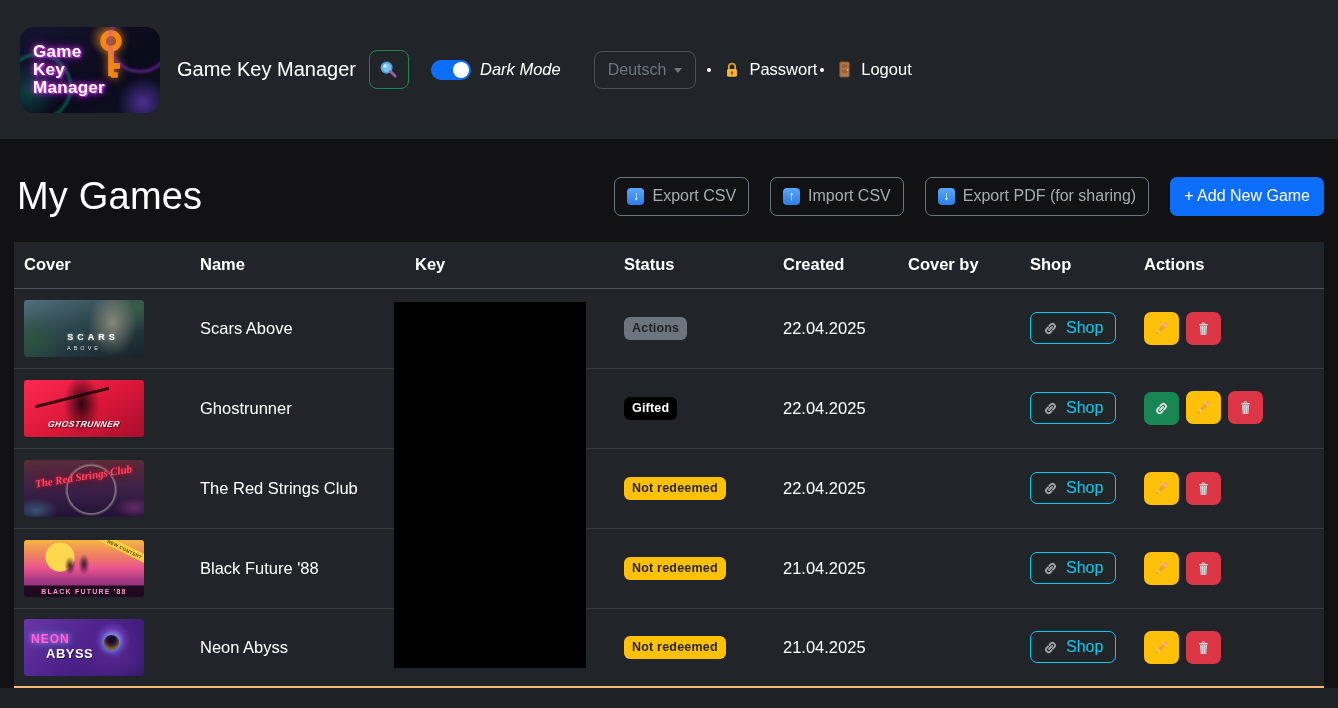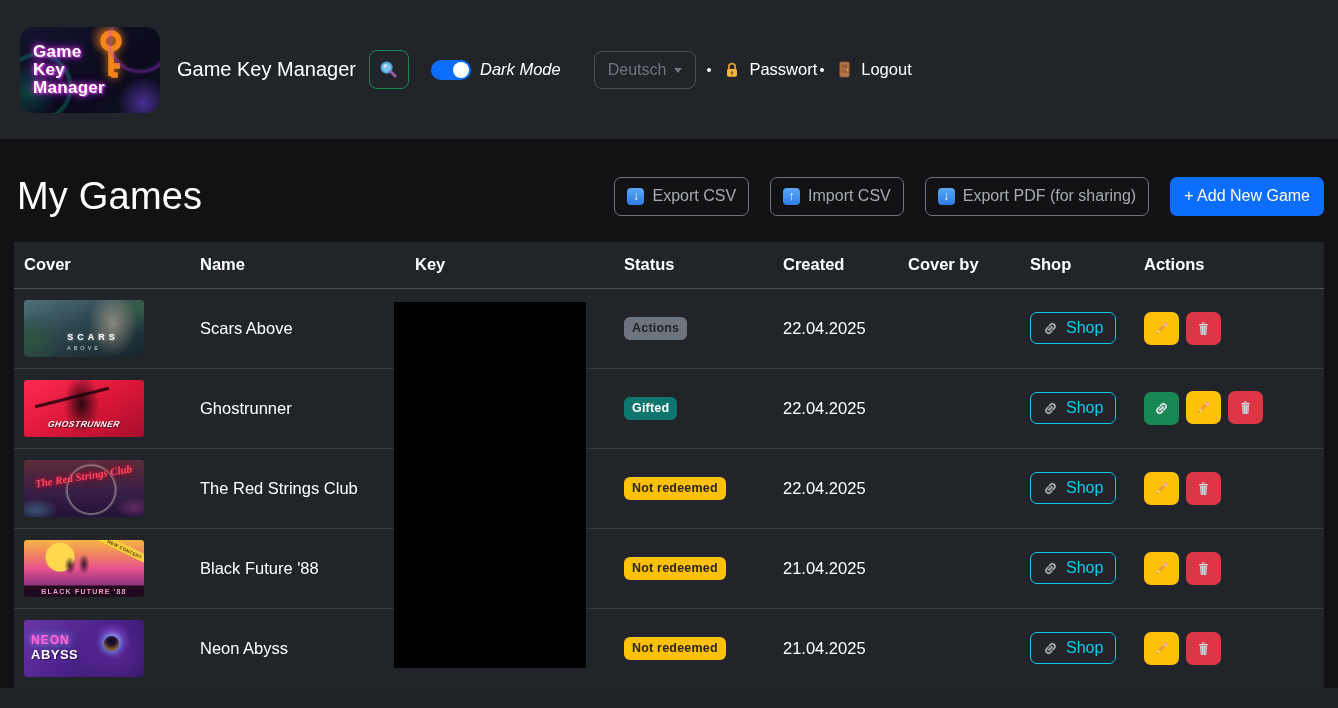--- a/index.html
+++ b/index.html
@@ -100,21 +100,21 @@
   .btn-primary{
     height:39px; padding:0 14px; background:#0d6efd; border:none; border-radius:7px;
     color:#fff; font-size:16px; cursor:pointer; font-family:inherit;
   }
 
   
   .table-wrap{ margin:17px 14px 0 14px; }
   table{
     width:1310px; table-layout:fixed; border-collapse:collapse;
     background:#212529; color:#fff;
-    border-bottom:1px solid #fdba74;
+    border-bottom:4px solid #fdba74;
   }
   thead th{
     height:46px; text-align:left; padding:0 10px;
     font-size:16.5px; font-weight:700; border-bottom:1px solid #4d5156;
   }
   tbody td{
     height:80px; padding:0 10px; vertical-align:middle;
     font-size:16.5px; border-top:1px solid #373b3e;
   }
   tbody tr:first-child td{ border-top:none; }
@@ -165,30 +165,30 @@
   .cv-neon-abyss{ background:
       radial-gradient(circle 18px at 74% 36%, rgba(200,130,255,.95) 0, rgba(130,70,210,.5) 60%, transparent 100%),
       radial-gradient(ellipse 56px 46px at 78% 64%, rgba(100,45,160,.65), transparent 80%),
       linear-gradient(135deg,#6a35a8 0%, #4a2188 52%, #2e1560 100%); }
   .cv-neon-abyss::before{ content:''; position:absolute; left:80px; top:16px; width:15px; height:15px;
       border-radius:50%; background:radial-gradient(circle at 50% 45%, #180a2e 45%, #3a1b60);
       box-shadow:0 0 7px #36e0ff, inset 0 -3px 4px rgba(255,190,40,.55); z-index:2; }
   .cv-neon-abyss .cv-main{ left:7px; top:13px; width:auto; text-align:left; font-size:12px;
       font-weight:800; color:#ff66d9; letter-spacing:1px;
       text-shadow:0 0 4px #ff2fc8, 0 0 9px #2fd8ff; }
-  .cv-neon-abyss .cv-sub{ left:7px; top:27px; width:auto; text-align:left; font-size:13px;
+  .cv-neon-abyss .cv-sub{ left:22px; top:27px; width:auto; text-align:left; font-size:13px;
       font-weight:800; color:#fff; letter-spacing:.5px; text-shadow:1px 1px 0 #2a1050; }
 
   
   .status-badge{
     display:inline-block; padding:4.5px 8px; border-radius:6px;
     font-size:12.5px; font-weight:700; letter-spacing:.2px;
   }
   .badge-secondary{ background:#6c757d; color:#1f2326; }
-  .badge-success{ background:#0f766e; color:#fff; }
+  .badge-success{ background:#000000; color:#fff; }
   .badge-warning{ background:#ffc107; color:#272727; }
 
   
   .shop-btn{
     display:inline-flex; align-items:center; gap:8px;
     height:32px; padding:0 12px; background:transparent;
     border:1px solid #0dcaf0; border-radius:7px; color:#0dcaf0;
     font-size:16px; cursor:pointer; font-family:inherit;
   }
   .act-btn{

